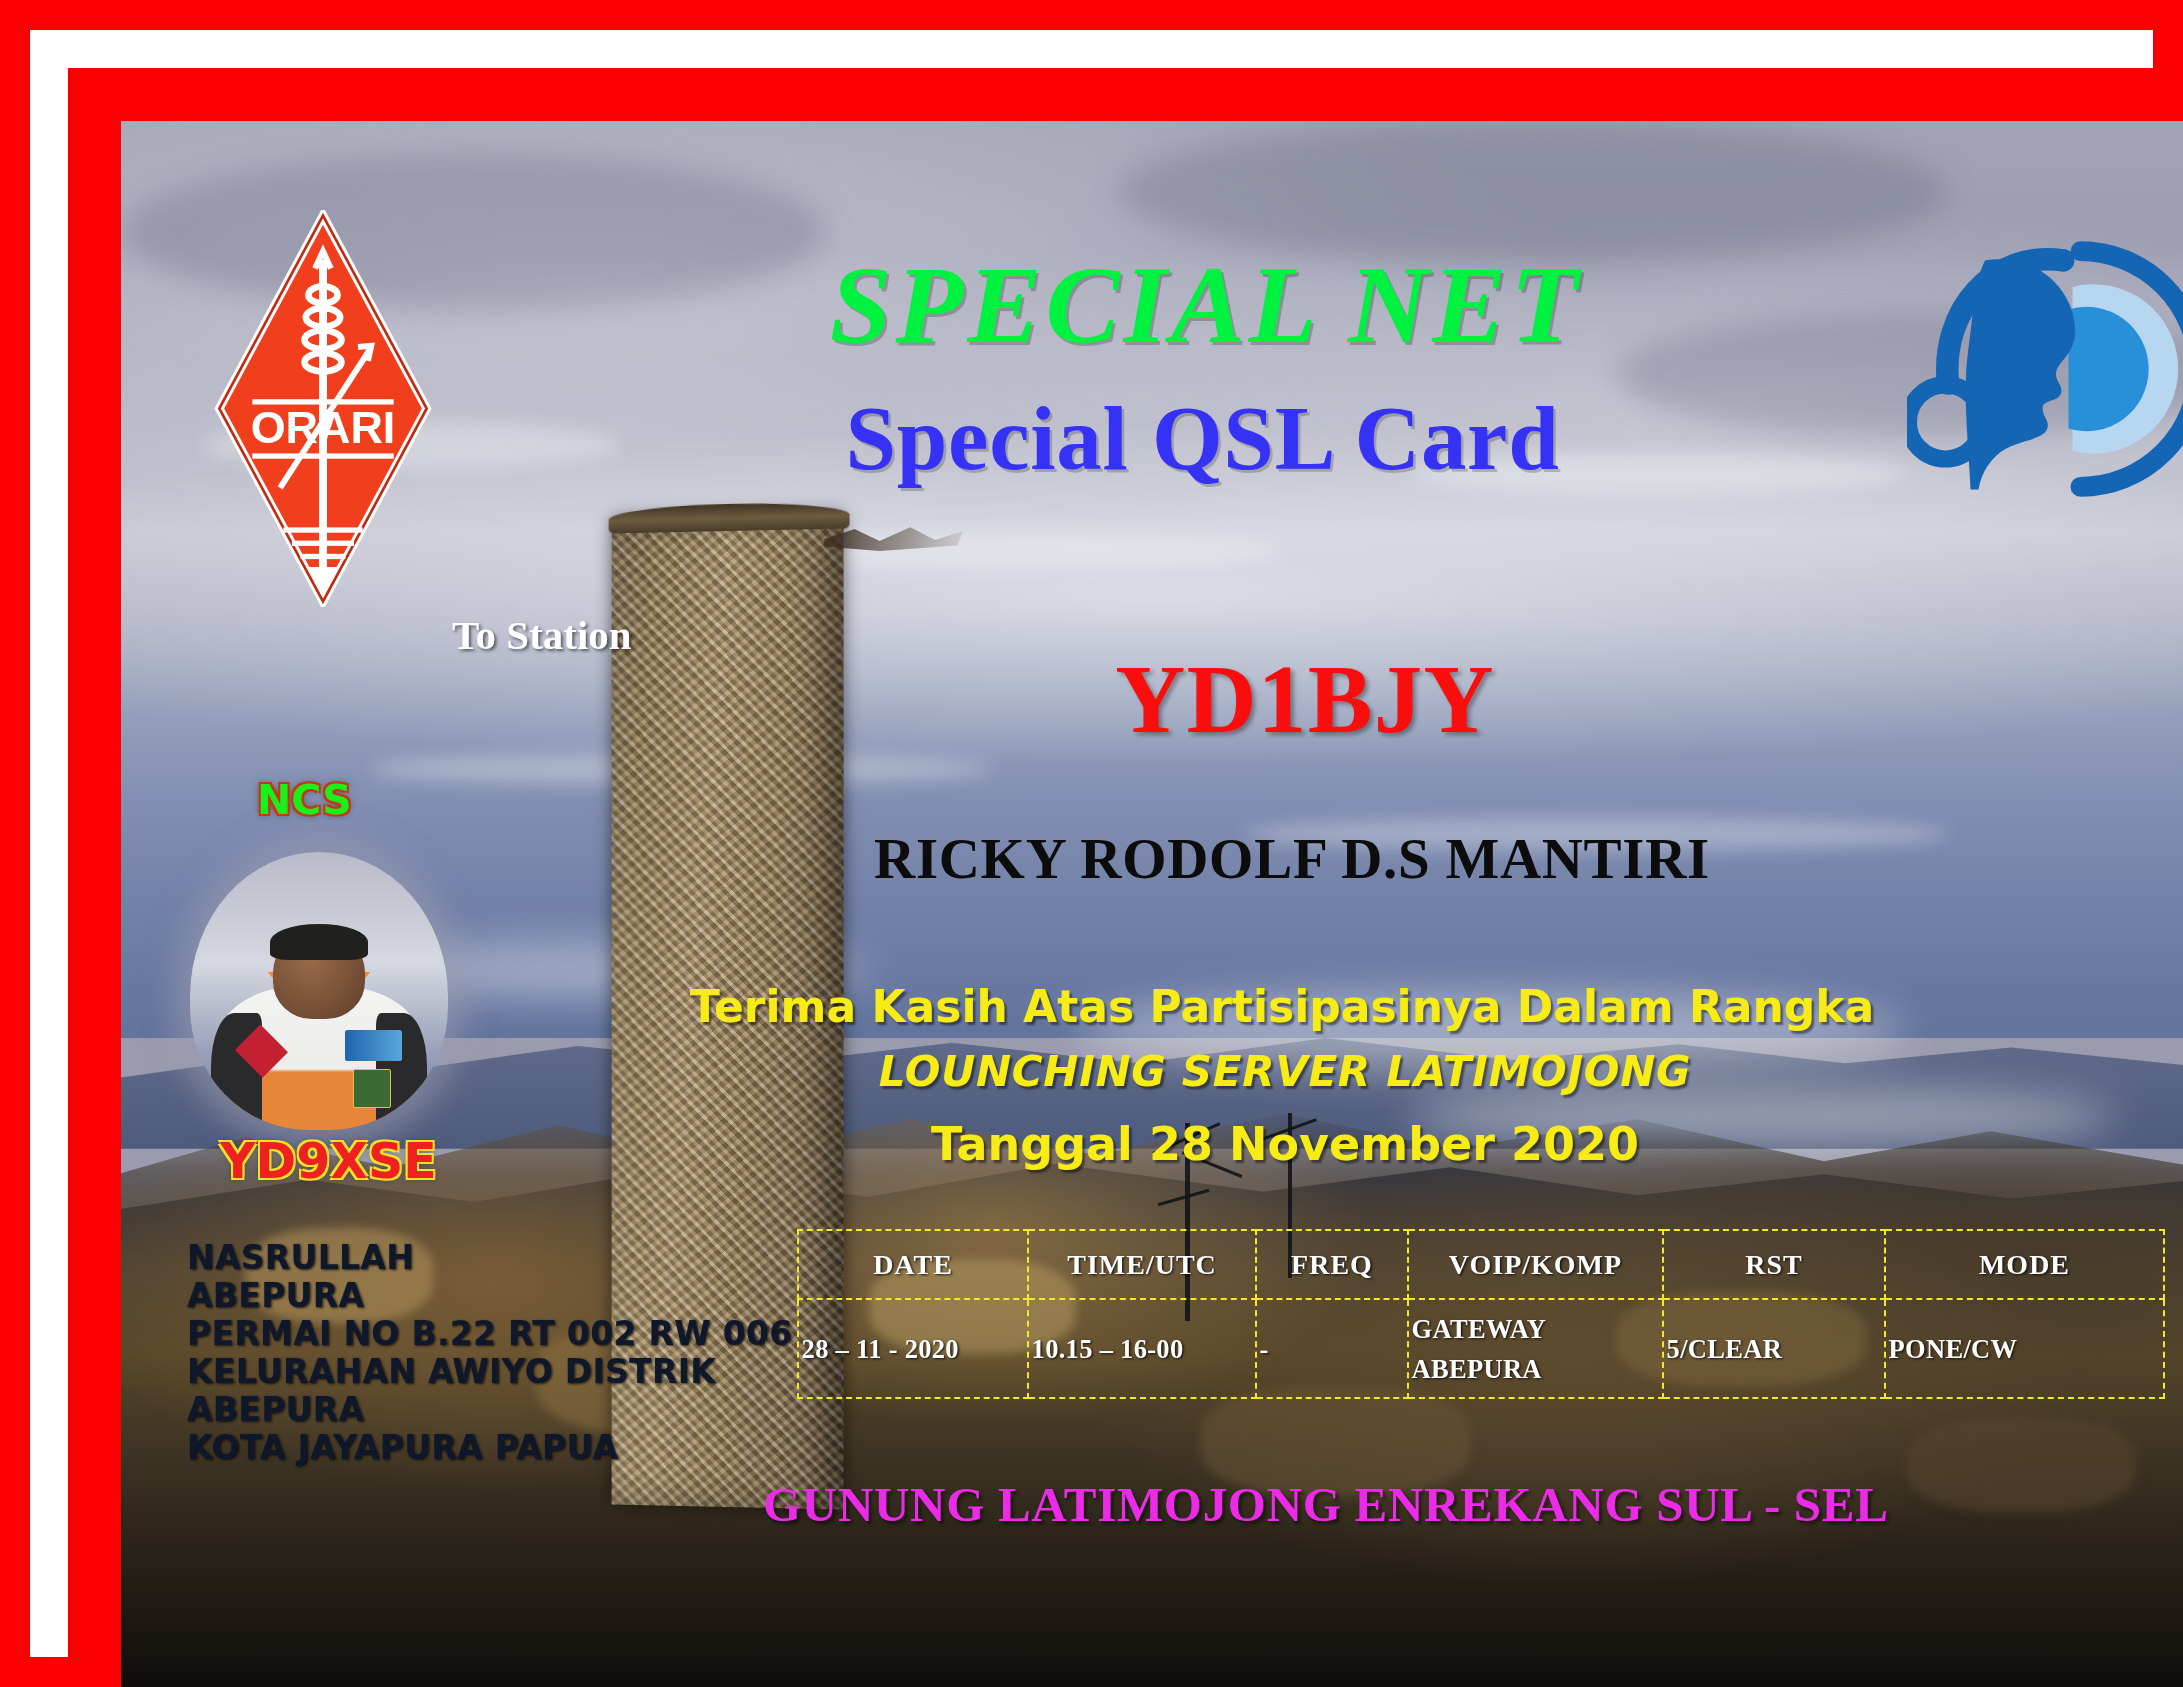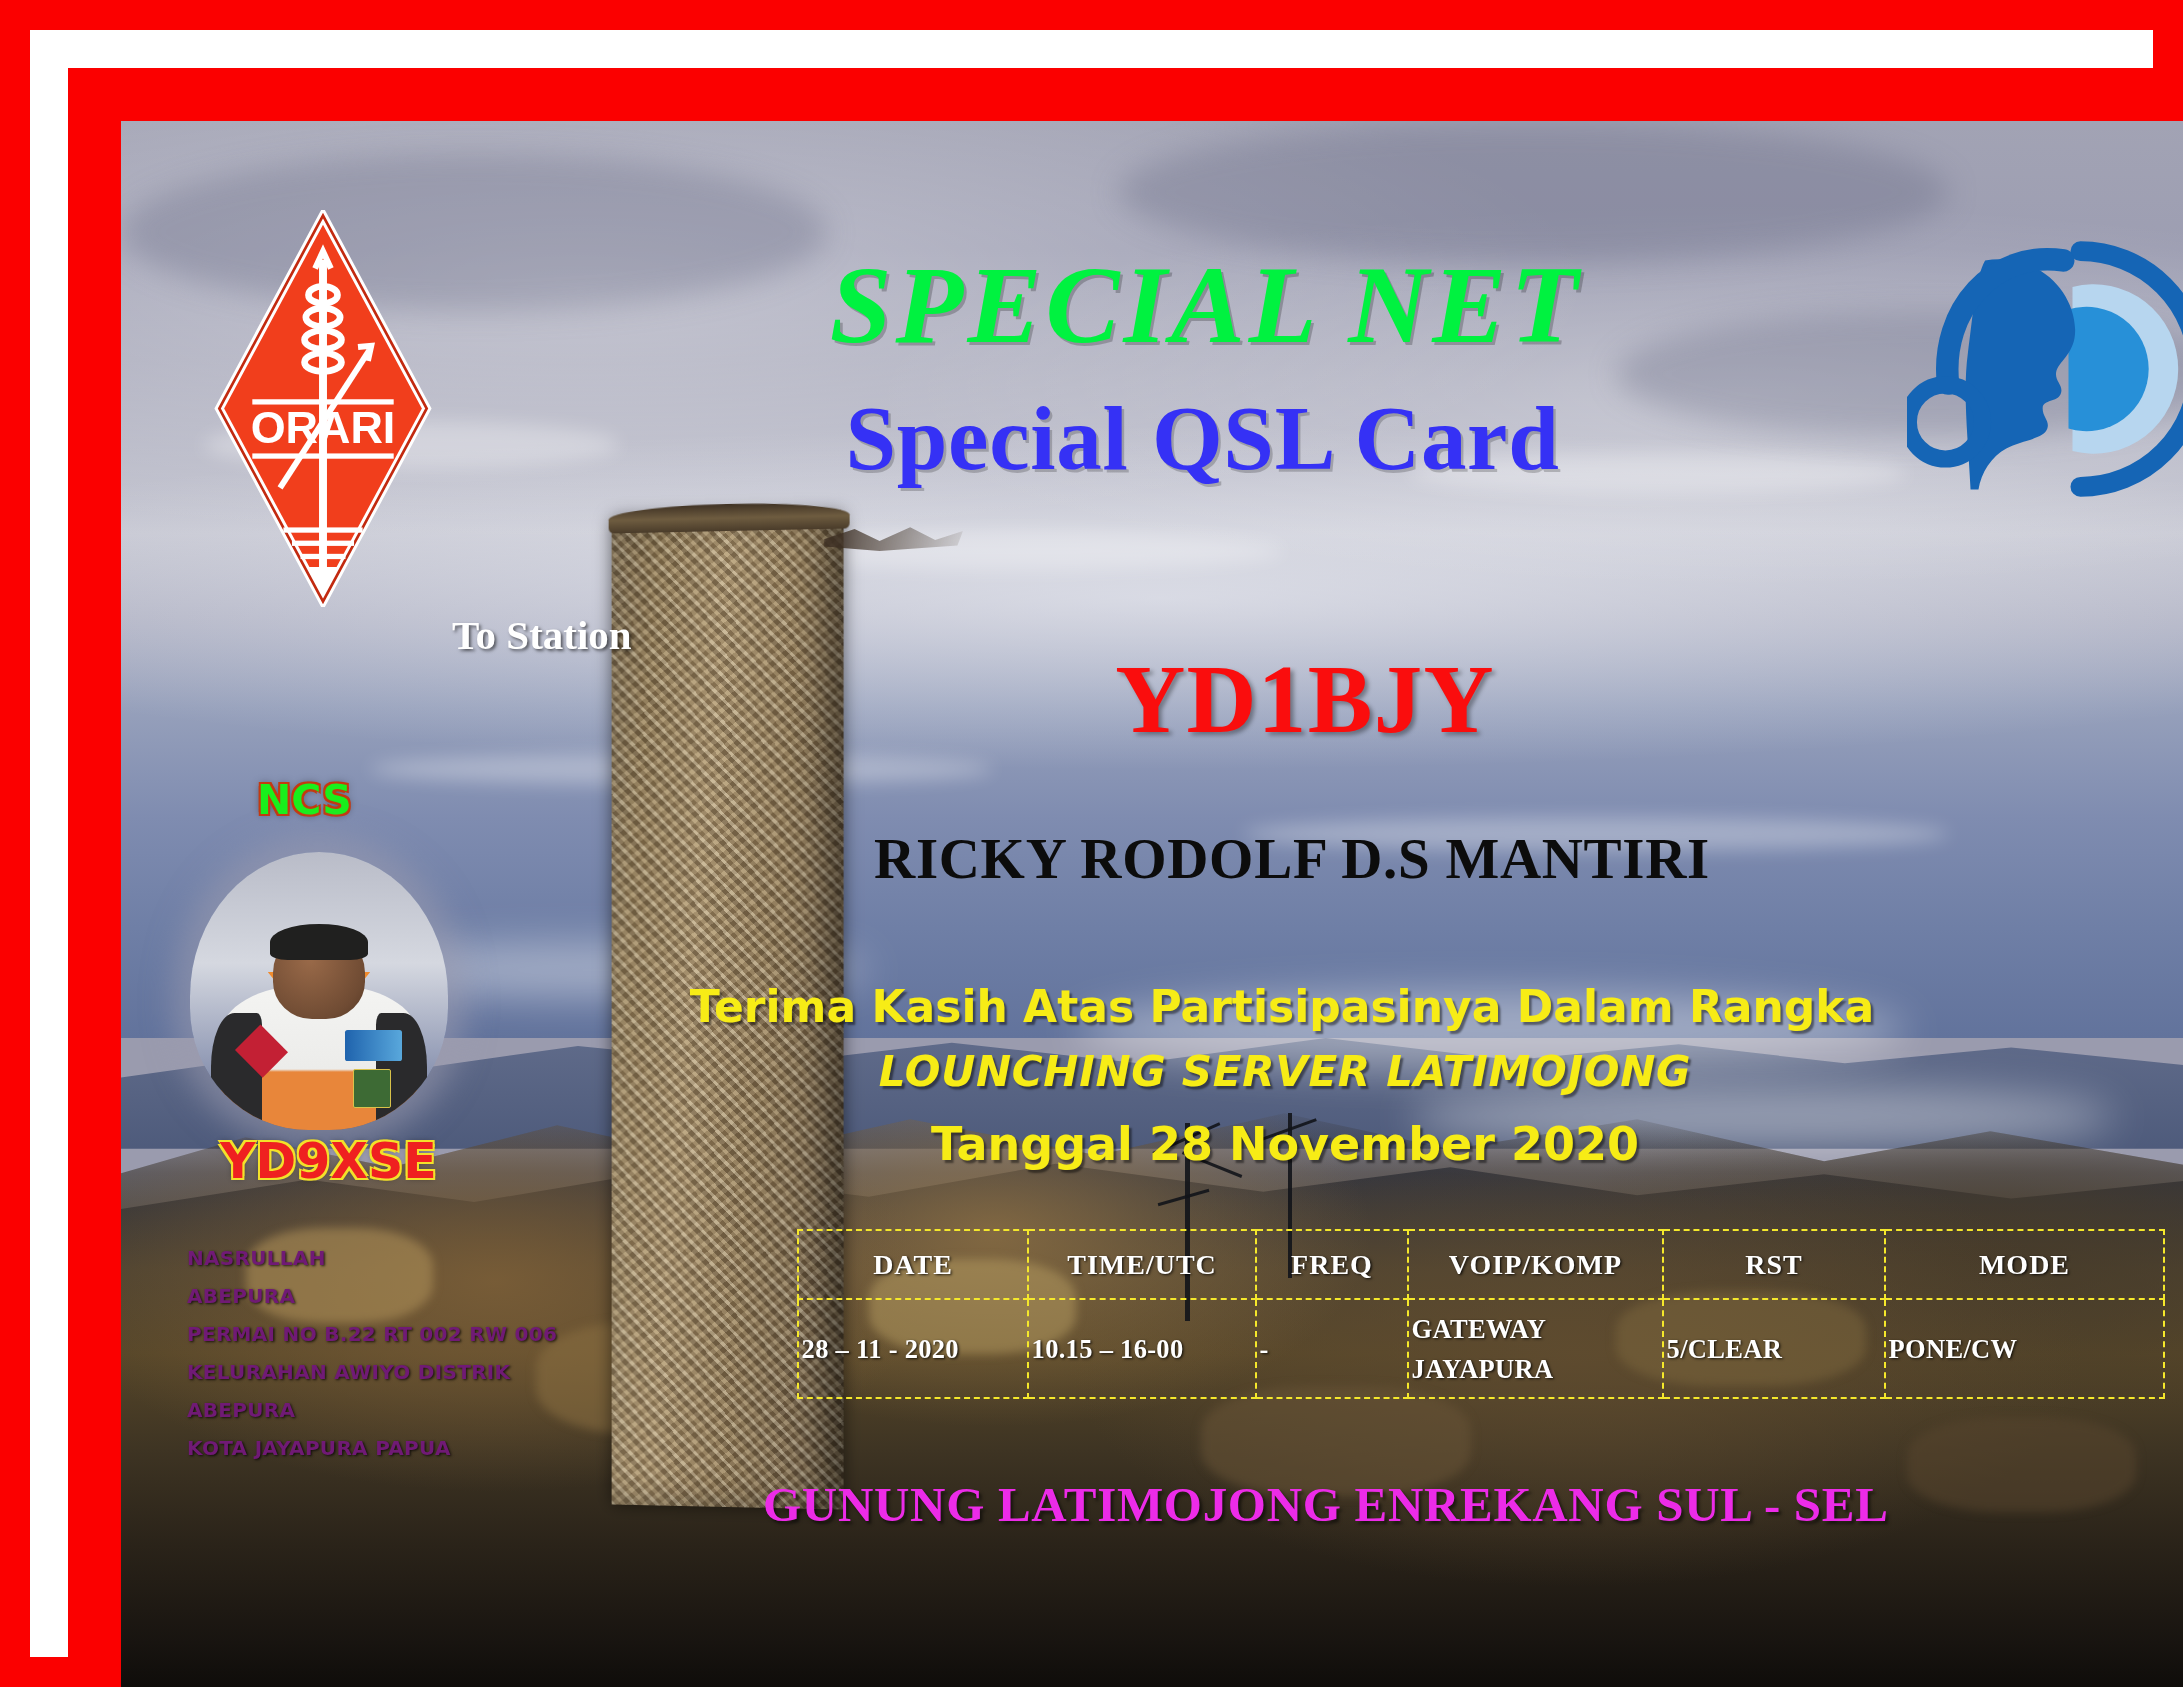--- a/index.html
+++ b/index.html
@@ -276,22 +276,22 @@
     color: #ef2020;
     text-shadow: -2px -2px 0 #f3e12a, 2px -2px 0 #f3e12a,
                  -2px 2px 0 #f3e12a, 2px 2px 0 #f3e12a,
                  0 0 6.6px rgba(0,0,0,0.45);
   }
 
   
   #address-block {
     position: absolute; left: 66px; top: 1118px;
     font-family: "DejaVu Sans", sans-serif;
-    font-size: 20px; font-weight: 700;
-    color: #701a75;
+    font-size: 33px; font-weight: 700;
+    color: #0f172a;
     line-height: 38px;
     letter-spacing: 0.3px;
     text-shadow: 1.3px 1.3px 2.6px rgba(0,0,0,0.75);
   }
   #address-block div { white-space: nowrap; }
 
   
   #log-table {
     position: absolute;
     left: 676px; top: 1108px;
@@ -481,21 +481,21 @@
               <th>VOIP/KOMP</th>
               <th>RST</th>
               <th>MODE</th>
             </tr>
           </thead>
           <tbody>
             <tr>
               <td>28 – 11 - 2020</td>
               <td>10.15 – 16-00</td>
               <td>-</td>
-              <td style="white-space:normal; line-height:40px;">GATEWAY JAYAPURA</td>
+              <td style="white-space:normal; line-height:40px;">GATEWAY ABEPURA</td>
               <td>5/CLEAR</td>
               <td>PONE/CW</td>
             </tr>
           </tbody>
         </table>
 
         <div class="abs" id="location-line">GUNUNG LATIMOJONG ENREKANG SUL - SEL</div>
 
       </div>
     </div>

